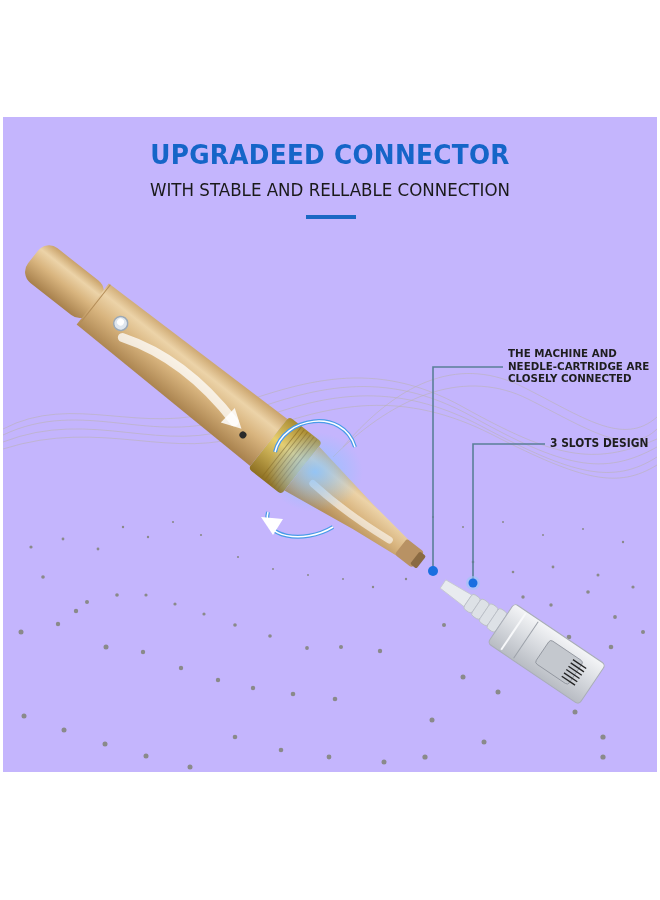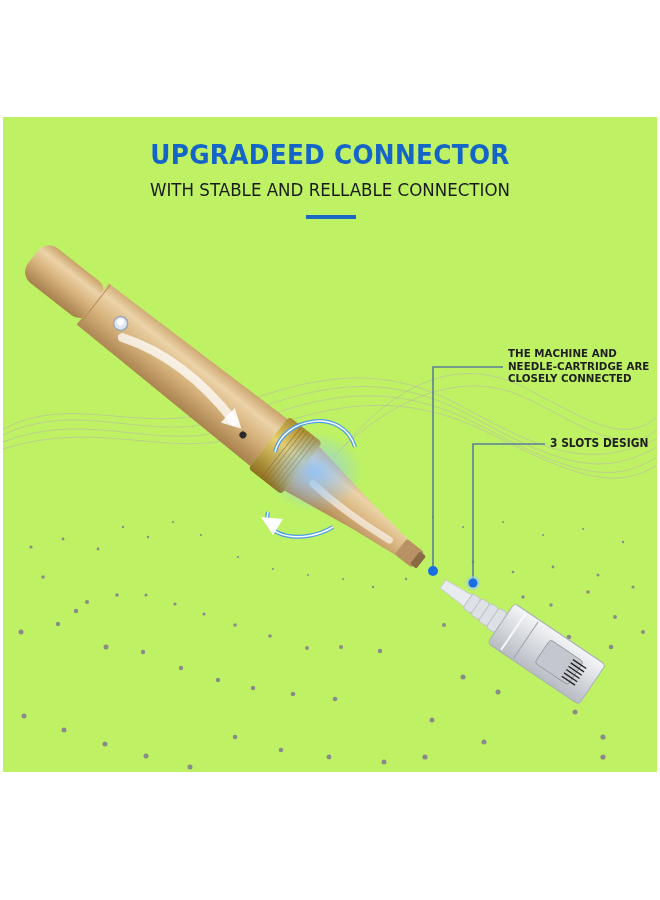--- a/index.html
+++ b/index.html
@@ -1,17 +1,17 @@
 <!DOCTYPE html>
 <html><head>
 <meta charset="utf-8">
 <style>
   html,body{margin:0;padding:0;background:#ffffff;}
   body{width:660px;height:900px;position:relative;overflow:hidden;font-family:"Liberation Sans","DejaVu Sans",sans-serif;}
-  .panel{position:absolute;left:3px;top:117px;width:654px;height:655px;background:#bef264;overflow:hidden;}
+  .panel{position:absolute;left:3px;top:117px;width:654px;height:655px;background:#c4b5fd;overflow:hidden;}
   .title{position:absolute;left:0;width:654px;top:22px;text-align:center;font-family:"DejaVu Sans",sans-serif;font-weight:bold;font-size:27px;letter-spacing:0.3px;color:#1565c8;transform:scaleX(0.92);transform-origin:center;}
   .subtitle{position:absolute;left:0;width:654px;top:62px;text-align:center;font-family:"DejaVu Sans",sans-serif;font-size:18.5px;color:#1a1a1a;transform:scaleX(0.9);transform-origin:center;}
   .title-underline{position:absolute;left:303px;top:98px;width:50px;height:4px;background:#1b68c4;}
   .art{position:absolute;left:0;top:0;}
   .callout{position:absolute;font-family:"DejaVu Sans",sans-serif;font-weight:bold;color:#1e1e1e;font-size:11.2px;line-height:12.5px;transform:scaleX(0.92);transform-origin:left top;white-space:nowrap;}
   .c1{left:505px;top:231px;}
   .c2{left:547px;top:320px;font-size:11.6px;}
 </style>
 </head>
 <body>

